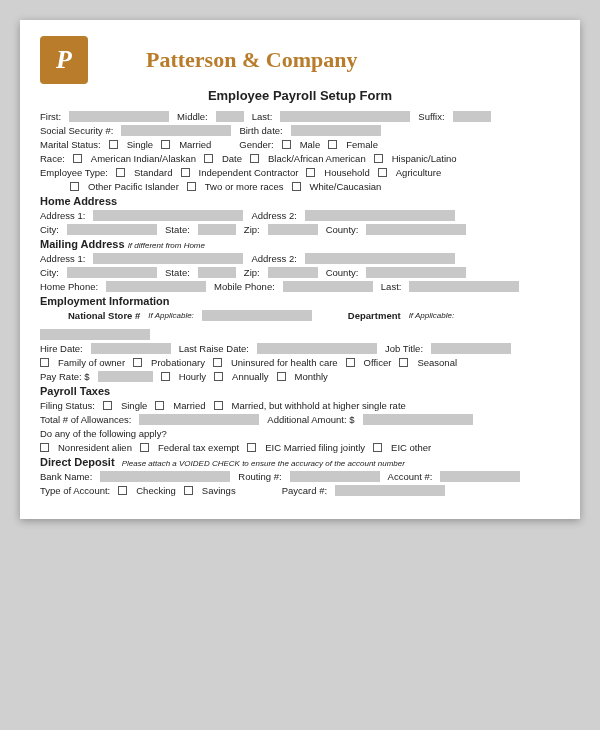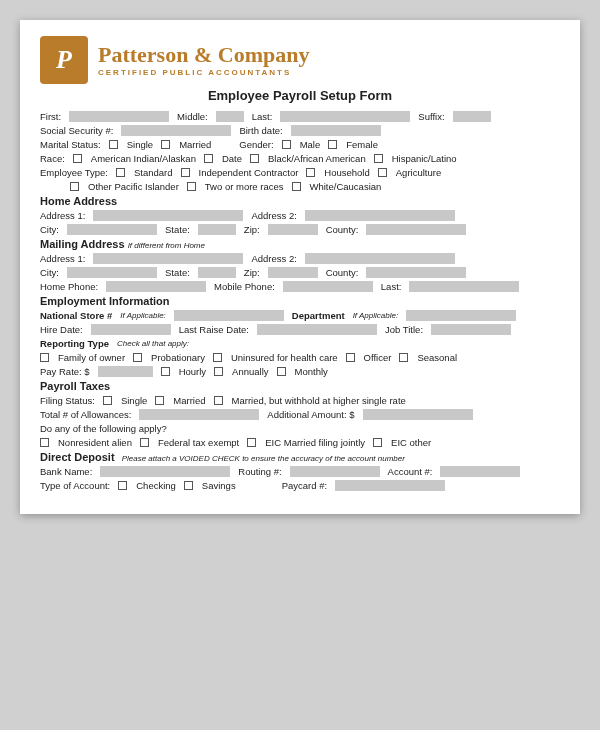--- a/index.html
+++ b/index.html
@@ -37,21 +37,22 @@
     .logo-p {
       color: #fff;
       font-size: 26px;
       font-family: Georgia, serif;
       font-style: italic;
       font-weight: bold;
       line-height: 1;
     }
     .company-name {
       display: flex;
-      flex-direction: column;
+      flex-direction: row;
+      margin-left: 48px;
     }
     .company-title {
       font-size: 22px;
       font-weight: bold;
       font-family: Georgia, serif;
       color: #222;
       line-height: 1.1;
     }
     .company-title span { color: #b87c2a; }
     .company-sub {
@@ -76,20 +77,21 @@
       gap: 8px;
     }
     .field-label {
       font-size: 9.5px;
       color: #222;
       white-space: nowrap;
       font-weight: normal;
     }
     .field-label.bold {
       font-weight: bold;
+      margin-left: 28px;
     }
     .field-input {
       background: #c8c8c8;
       height: 11px;
       display: inline-block;
       vertical-align: middle;
     }
     .checkbox-box {
       width: 9px;
       height: 9px;
@@ -118,21 +120,20 @@
 <div class="page">
 
   <div class="header">
     <div class="logo-box">
       <span class="logo-p">P</span>
     </div>
     <div class="company-name">
       <div class="company-title">
         <span>Patterson</span><span> &amp; </span><span style="color:#b87c2a">Company</span>
       </div>
-      <div class="company-sub">Certified Public Accountants</div>
     </div>
   </div>
 
   <div class="form-title">Employee Payroll Setup Form</div>
 
   <div class="form-row">
     <span class="field-label">First:</span>
     <span class="field-input" style="width:100px"></span>
     <span class="field-label">Middle:</span>
     <span class="field-input" style="width:28px"></span>
@@ -257,24 +258,20 @@
   <div class="form-row">
     <span class="field-label">Hire Date:</span>
     <span class="field-input" style="width:80px"></span>
     <span class="field-label">Last Raise Date:</span>
     <span class="field-input" style="width:120px"></span>
     <span class="field-label">Job Title:</span>
     <span class="field-input" style="width:80px"></span>
   </div>
 
   <div class="form-row">
-    <span class="field-label bold">Reporting Type</span>
-    <span class="field-label" style="font-size:8px;font-style:italic"> Check all that apply:</span>
-  </div>
-  <div class="form-row">
     <span class="checkbox-box"></span>
     <span class="field-label">Family of owner</span>
     <span class="checkbox-box"></span>
     <span class="field-label">Probationary</span>
     <span class="checkbox-box"></span>
     <span class="field-label">Uninsured for health care</span>
     <span class="checkbox-box"></span>
     <span class="field-label">Officer</span>
     <span class="checkbox-box"></span>
     <span class="field-label">Seasonal</span>

